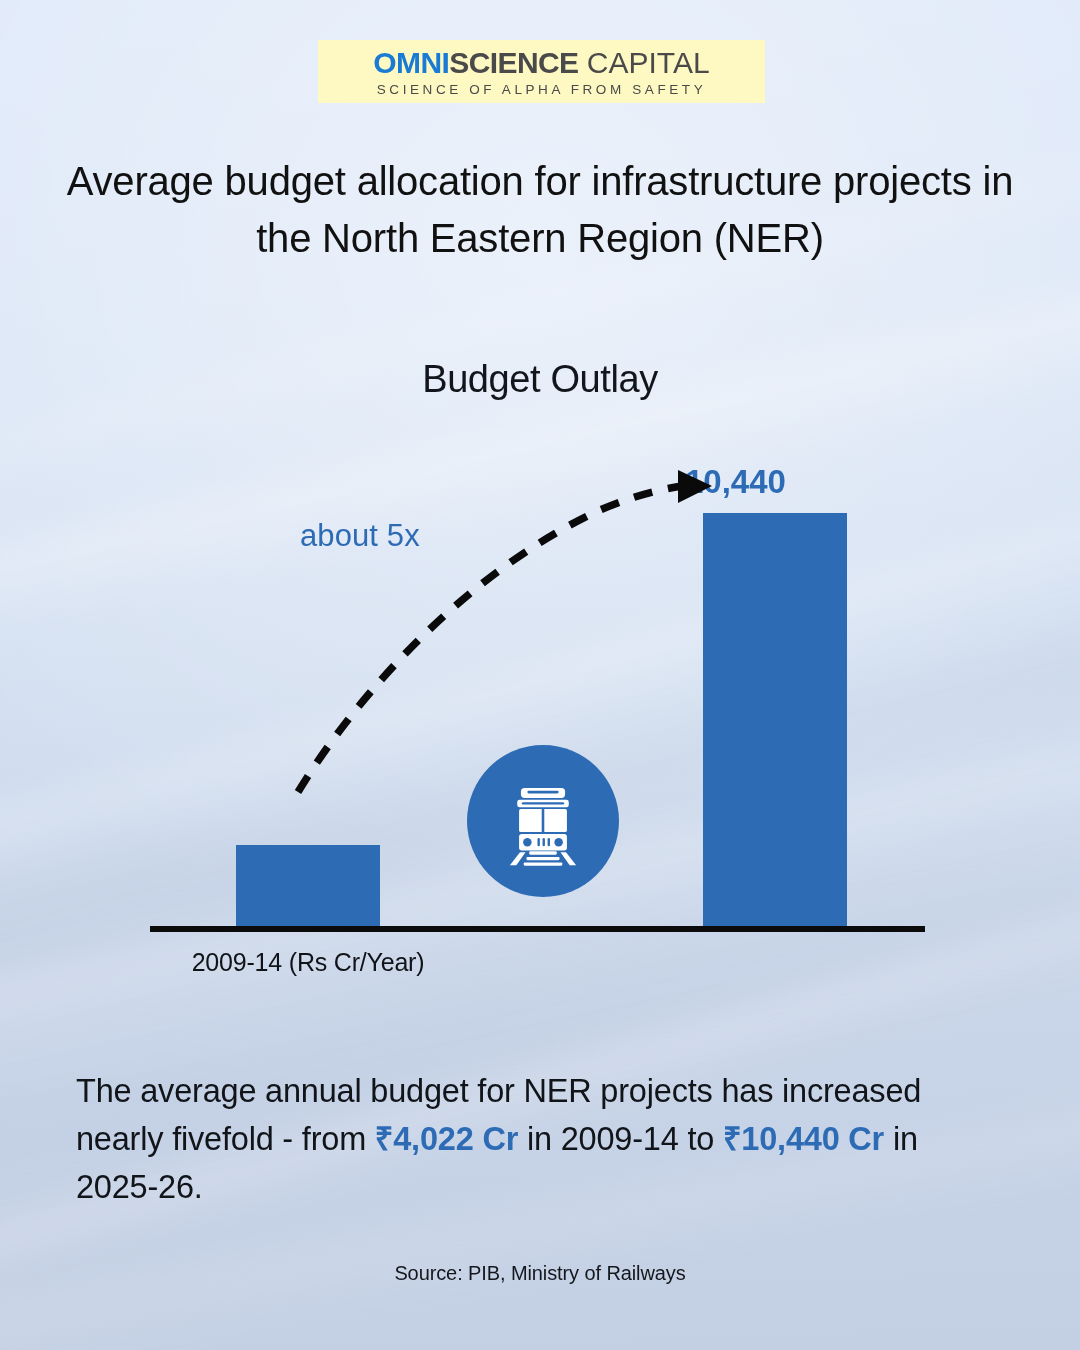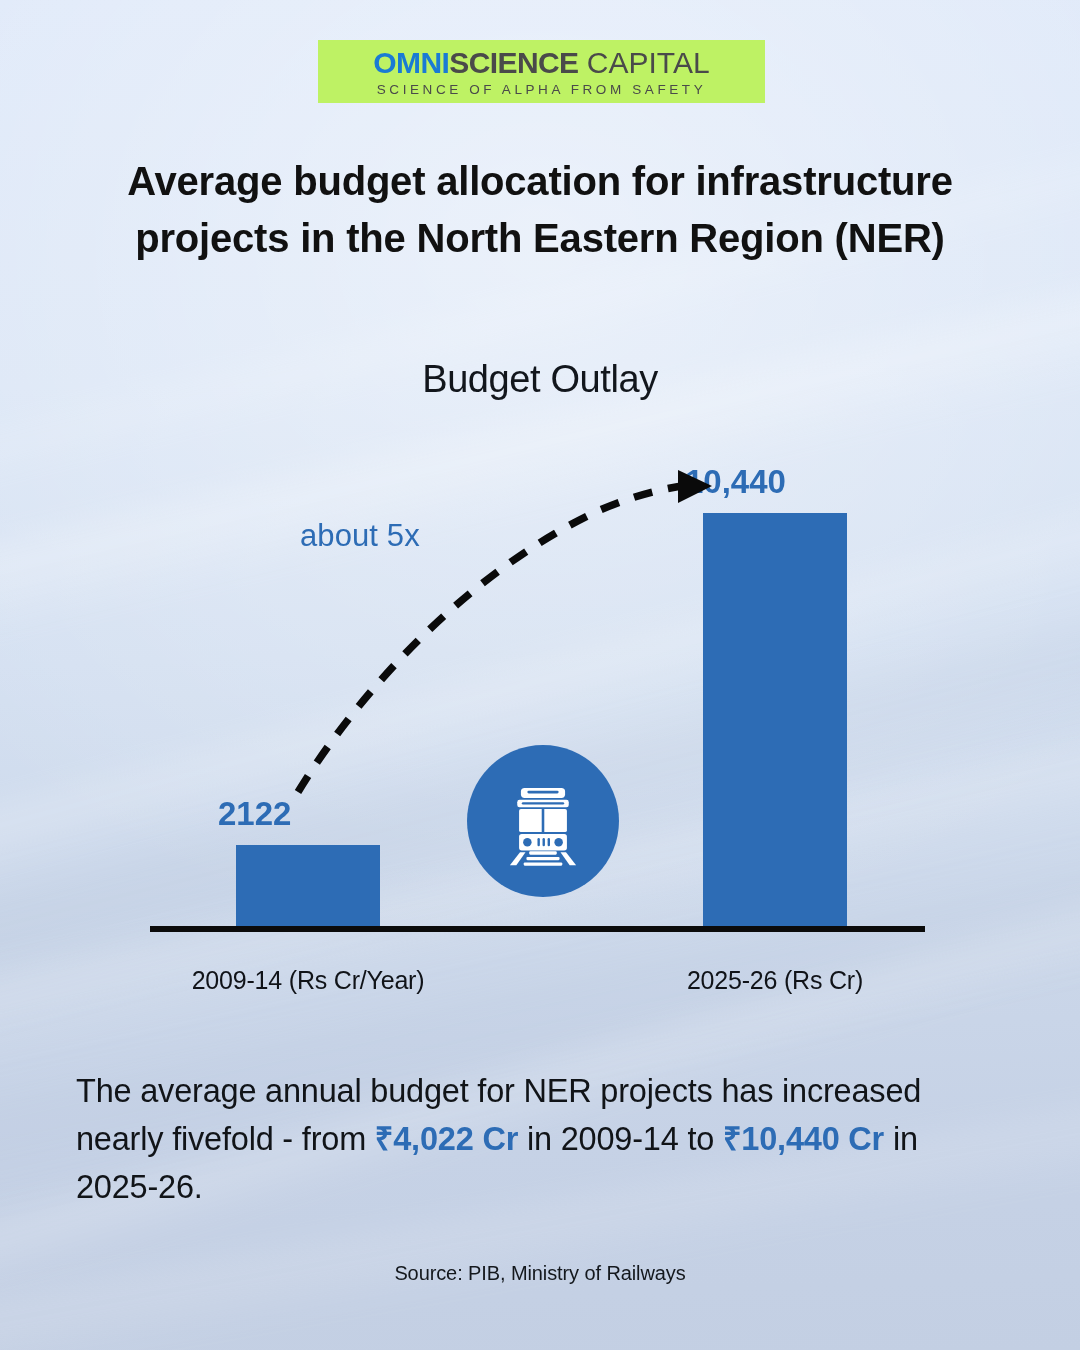--- a/index.html
+++ b/index.html
@@ -38,38 +38,38 @@
   .d1 { left:-20%; top:55%; width:155%; height:120px; transform:rotate(-14deg); }
   .d2 { left:-20%; top:72%; width:155%; height:100px; transform:rotate(-12deg); opacity:.35; }
   .bg-vig {
     position:absolute; inset:0;
     background:radial-gradient(120% 85% at 50% 18%, rgba(255,255,255,.42), rgba(255,255,255,0) 62%);
   }
 
   
   #logo-card {
     position:absolute; left:318px; top:40px; width:447px; height:63px;
-    background:#bef264; z-index:5;
+    background:#fef9c3; z-index:5;
     display:flex; flex-direction:column; align-items:center; justify-content:center;
     padding-top:2px;
   }
   .logo-line1 { font-size:30px; font-weight:700; letter-spacing:-0.6px; line-height:1; white-space:nowrap; }
   .logo-omni { color:#1a7bd4; }
   .logo-science { color:#4a4a4a; }
   .logo-capital { color:#4a4a4a; font-weight:400; letter-spacing:0px; }
   .logo-tagline {
     font-size:13.5px; font-weight:500; color:#4a4a4a;
     letter-spacing:3.6px; line-height:1; margin-top:5px; white-space:nowrap;
   }
 
   
   #headline {
     position:absolute; left:50px; top:153px; width:980px; z-index:5;
     text-align:center; color:#111111;
-    font-size:40px; font-weight:700; line-height:1.42; letter-spacing:-0.2px;
+    font-size:40px; font-weight:400; line-height:1.42; letter-spacing:-0.2px;
   }
 
   
   #chart { position:absolute; left:0; top:0; width:1080px; height:1010px; z-index:4; }
   #chart-title {
     position:absolute; left:0; top:358px; width:1080px; text-align:center;
     font-size:38px; font-weight:400; color:#12161c; letter-spacing:-0.4px;
   }
 
   .bar {
@@ -83,21 +83,20 @@
   }
   #value-0 { left:218px; top:795px; width:180px; }
   #value-1 { left:685px; top:463px; width:180px; }
 
   #axis-line {
     position:absolute; left:150px; top:926px; width:775px; height:6px; background:#0b0b0b;
   }
   .cat-label {
     position:absolute; font-size:25px; font-weight:400; color:#101318; text-align:center;
     letter-spacing:-0.2px;
-    margin-top:18px;
   }
   #cat-0 { left:158px; top:948px; width:300px; }
   #cat-1 { left:625px; top:948px; width:300px; }
 
   
   #annotation {
     position:absolute; left:300px; top:518px; width:260px;
     font-size:31px; font-weight:400; color:#2d6cb5; letter-spacing:0.1px;
   }
   #arrow-svg { position:absolute; left:0; top:0; width:1080px; height:1010px; pointer-events:none; }
@@ -144,26 +143,24 @@
 
 <div id="headline">Average budget allocation for infrastructure projects in the North Eastern Region (NER)</div>
 
 <div id="chart">
 
   <div id="chart-title">Budget Outlay</div>
 
   <div class="bar" id="bar-0"></div>
   <div class="bar" id="bar-1"></div>
 
-  <div class="bar-value" id="value-0">2122</div>
   <div class="bar-value" id="value-1">10,440</div>
 
   <div id="axis-line"></div>
   <div class="cat-label" id="cat-0">2009-14 (Rs Cr/Year)</div>
-  <div class="cat-label" id="cat-1">2025-26 (Rs Cr)</div>
 
   <div id="annotation">about 5x</div>
 
   <svg id="arrow-svg" viewBox="0 0 1080 1010">
     <path d="M 298 792 C 360 690, 470 570, 600 510 C 640 493, 670 487, 692 485" fill="none" stroke="#0a0a0a" stroke-width="7.5" stroke-linecap="butt" stroke-dasharray="19 16"></path>
     <path d="M 678 470 L 712 486 L 678 503 Z" fill="#0a0a0a"></path>
   </svg>
 
   <div id="train-badge">
     <svg width="92" height="92" viewBox="0 0 100 100" aria-hidden="true">

